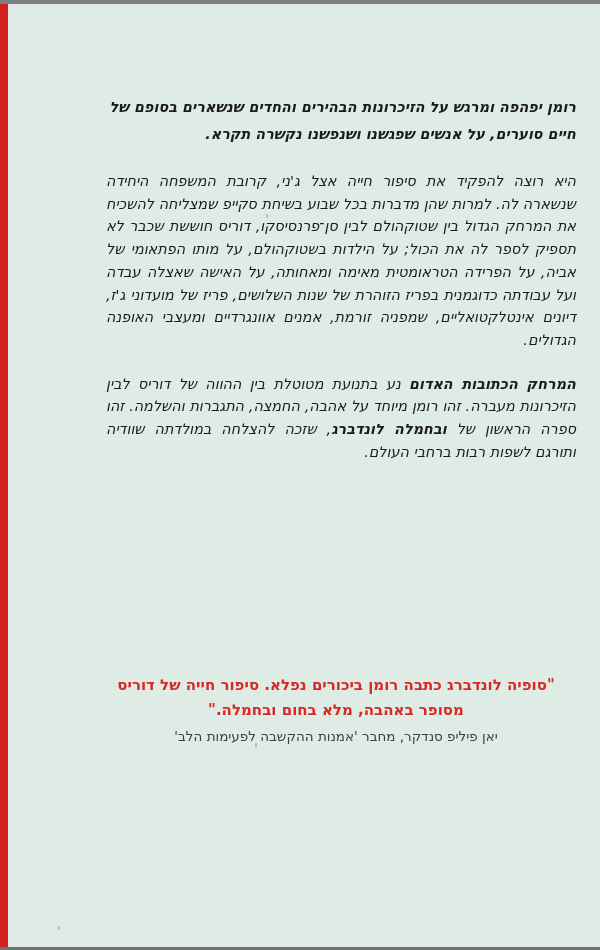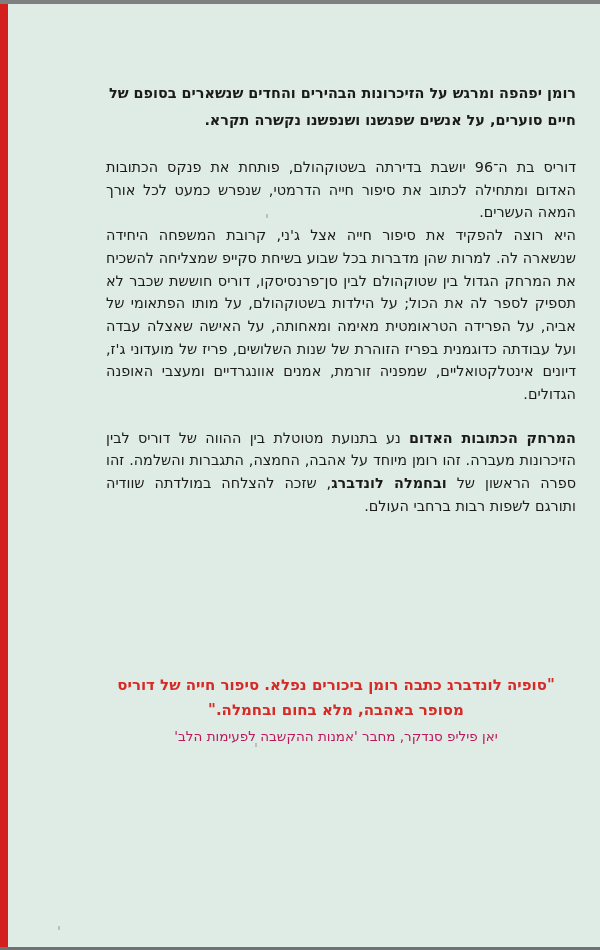--- a/index.html
+++ b/index.html
@@ -34,25 +34,26 @@
     }
     .cover {
       position: absolute;
       left: 8px; top: 4px;
       width: 592px; height: 943px;
       background: #dfebe5;
     }
     .content {
       position: absolute;
       left: 106px;
-      top: 80px;
+      top: 94px;
       width: 470px;
       direction: rtl;
       text-align: justify;
       color: #1b1b1b;
+      font-style: italic;
     }
     .blurb {
       font-weight: bold;
       font-size: 14.4px;
       line-height: 27px;
       margin: 0 0 22px 0;
       text-align-last: right;
     }
     .para {
       font-size: 14.4px;
@@ -75,21 +76,21 @@
       text-align: center;
     }
     .quote-text {
       color: #d72a26;
       font-weight: bold;
       font-size: 15px;
       line-height: 25px;
       margin: 0;
     }
     .quote-attr {
-      color: #be185d;
+      color: #404040;
       font-size: 13.5px;
       line-height: 22px;
       margin: 2px 0 12px 0;
     }
     .speck {
       position: absolute;
       width: 2px; height: 4px;
       background: #9aa7a1;
       opacity: 0.6;
     }
@@ -101,21 +102,20 @@
 <div class="red-stripe"></div>
 <div class="cover"></div>
 <div class="bottom-strip"></div>
 
 <div class="content">
   <p class="blurb">
     <span>רומן יפהפה ומרגש על הזיכרונות הבהירים והחדים שנשארים בסופם של</span><br>
     <span>חיים סוערים, על אנשים שפגשנו ושנפשנו נקשרה תקרא.</span>
   </p>
 
-  <p class="para">דוריס בת ה־96 יושבת בדירתה בשטוקהולם, פותחת את פנקס הכתובות האדום ומתחילה לכתוב את סיפור חייה הדרמטי, שנפרש כמעט לכל אורך המאה העשרים.</p>
   <p class="para">היא רוצה להפקיד את סיפור חייה אצל ג'ני, קרובת המשפחה היחידה שנשארה לה. למרות שהן מדברות בכל שבוע בשיחת סקייפ שמצליחה להשכיח את המרחק הגדול בין שטוקהולם לבין סן־פרנסיסקו, דוריס חוששת שכבר לא תספיק לספר לה את הכול; על הילדות בשטוקהולם, על מותו הפתאומי של אביה, על הפרידה הטראומטית מאימה ומאחותה, על האישה שאצלה עבדה ועל עבודתה כדוגמנית בפריז הזוהרת של שנות השלושים, פריז של מועדוני ג'ז, דיונים אינטלקטואליים, שמפניה זורמת, אמנים אוונגרדיים ומעצבי האופנה הגדולים.</p>
 
   <div class="gap"></div>
 
   <p class="para"><b>המרחק הכתובות האדום</b><span> נע בתנועת מטוטלת בין ההווה של דוריס לבין הזיכרונות מעברה. זהו רומן מיוחד על אהבה, החמצה, התגברות והשלמה. זהו ספרה הראשון של </span><b>ובחמלה לונדברג</b><span>, שזכה להצלחה במולדתה שוודיה ותורגם לשפות רבות ברחבי העולם.</span></p>
 </div>
 
 <div class="quote">
   <p class="quote-text">
     <span>"סופיה לונדברג כתבה רומן ביכורים נפלא. סיפור חייה של דוריס</span><br>

